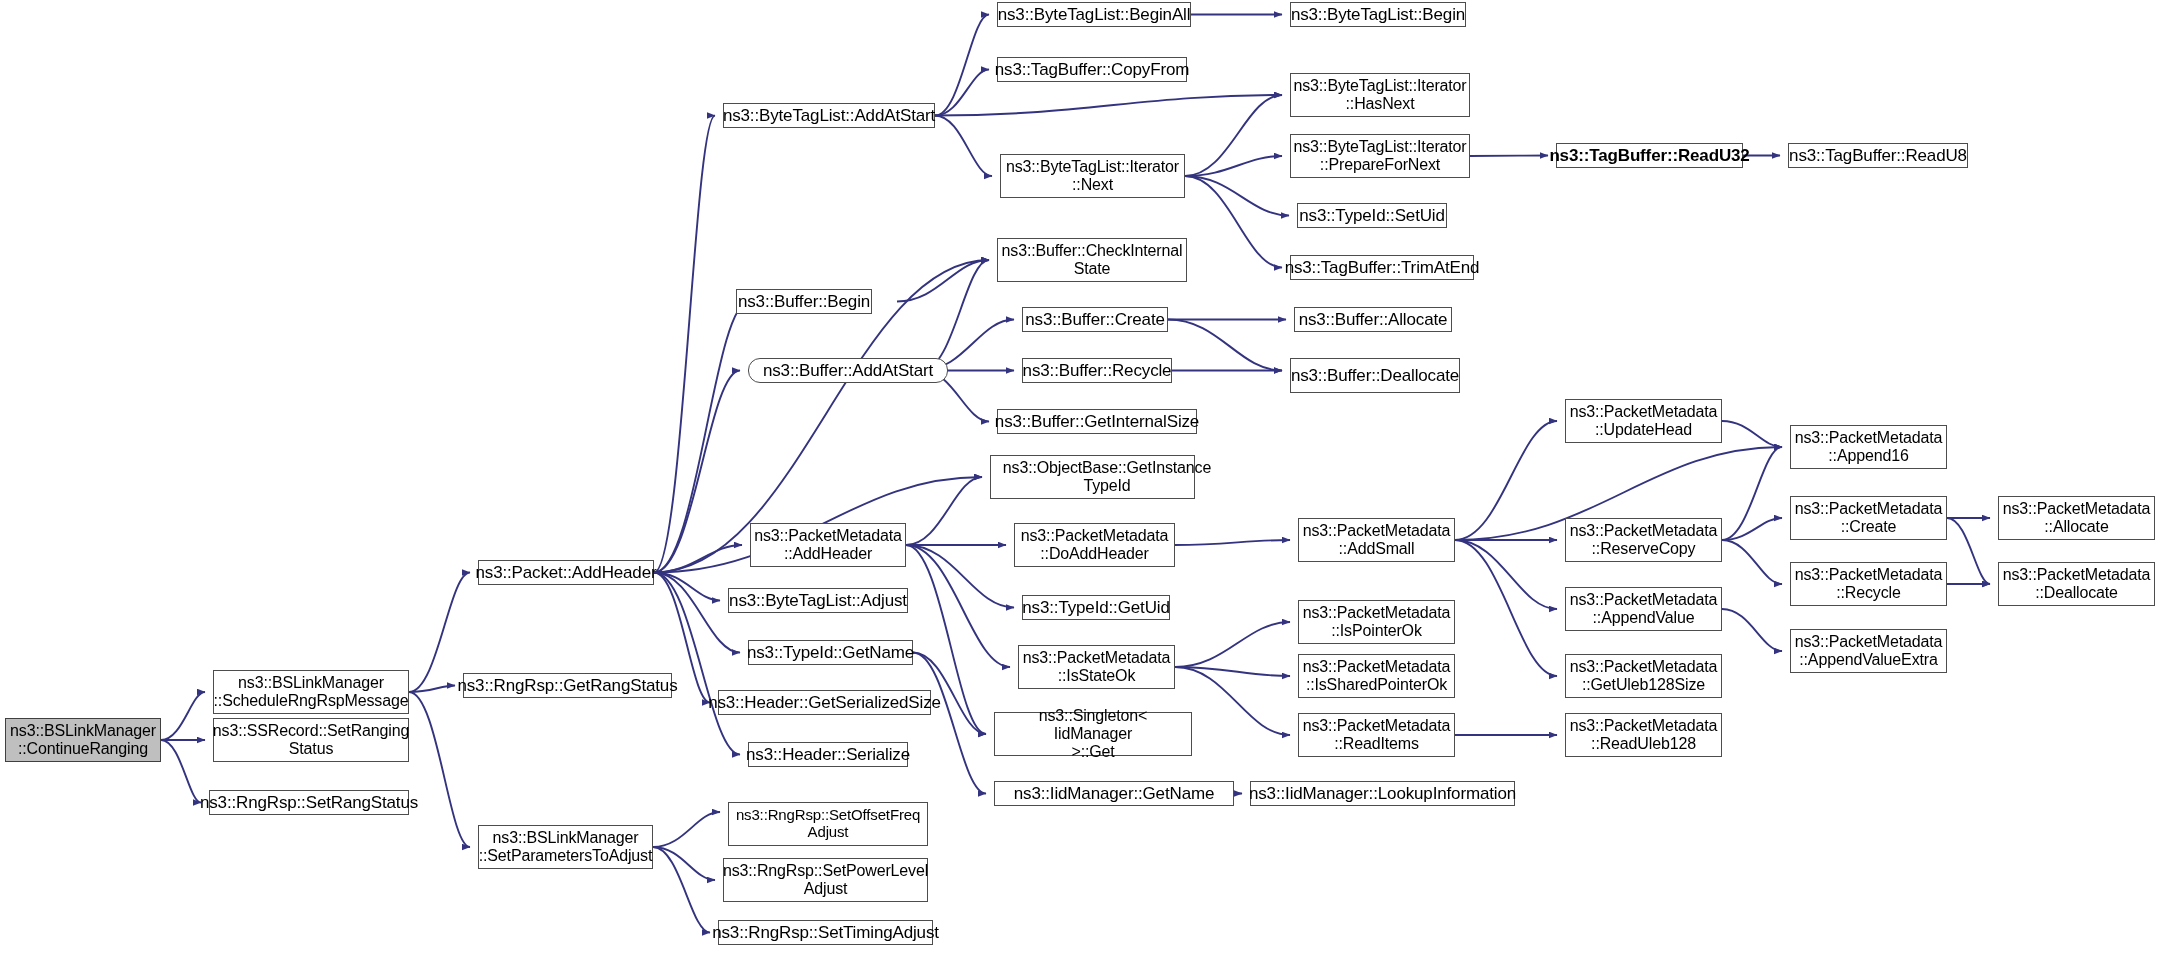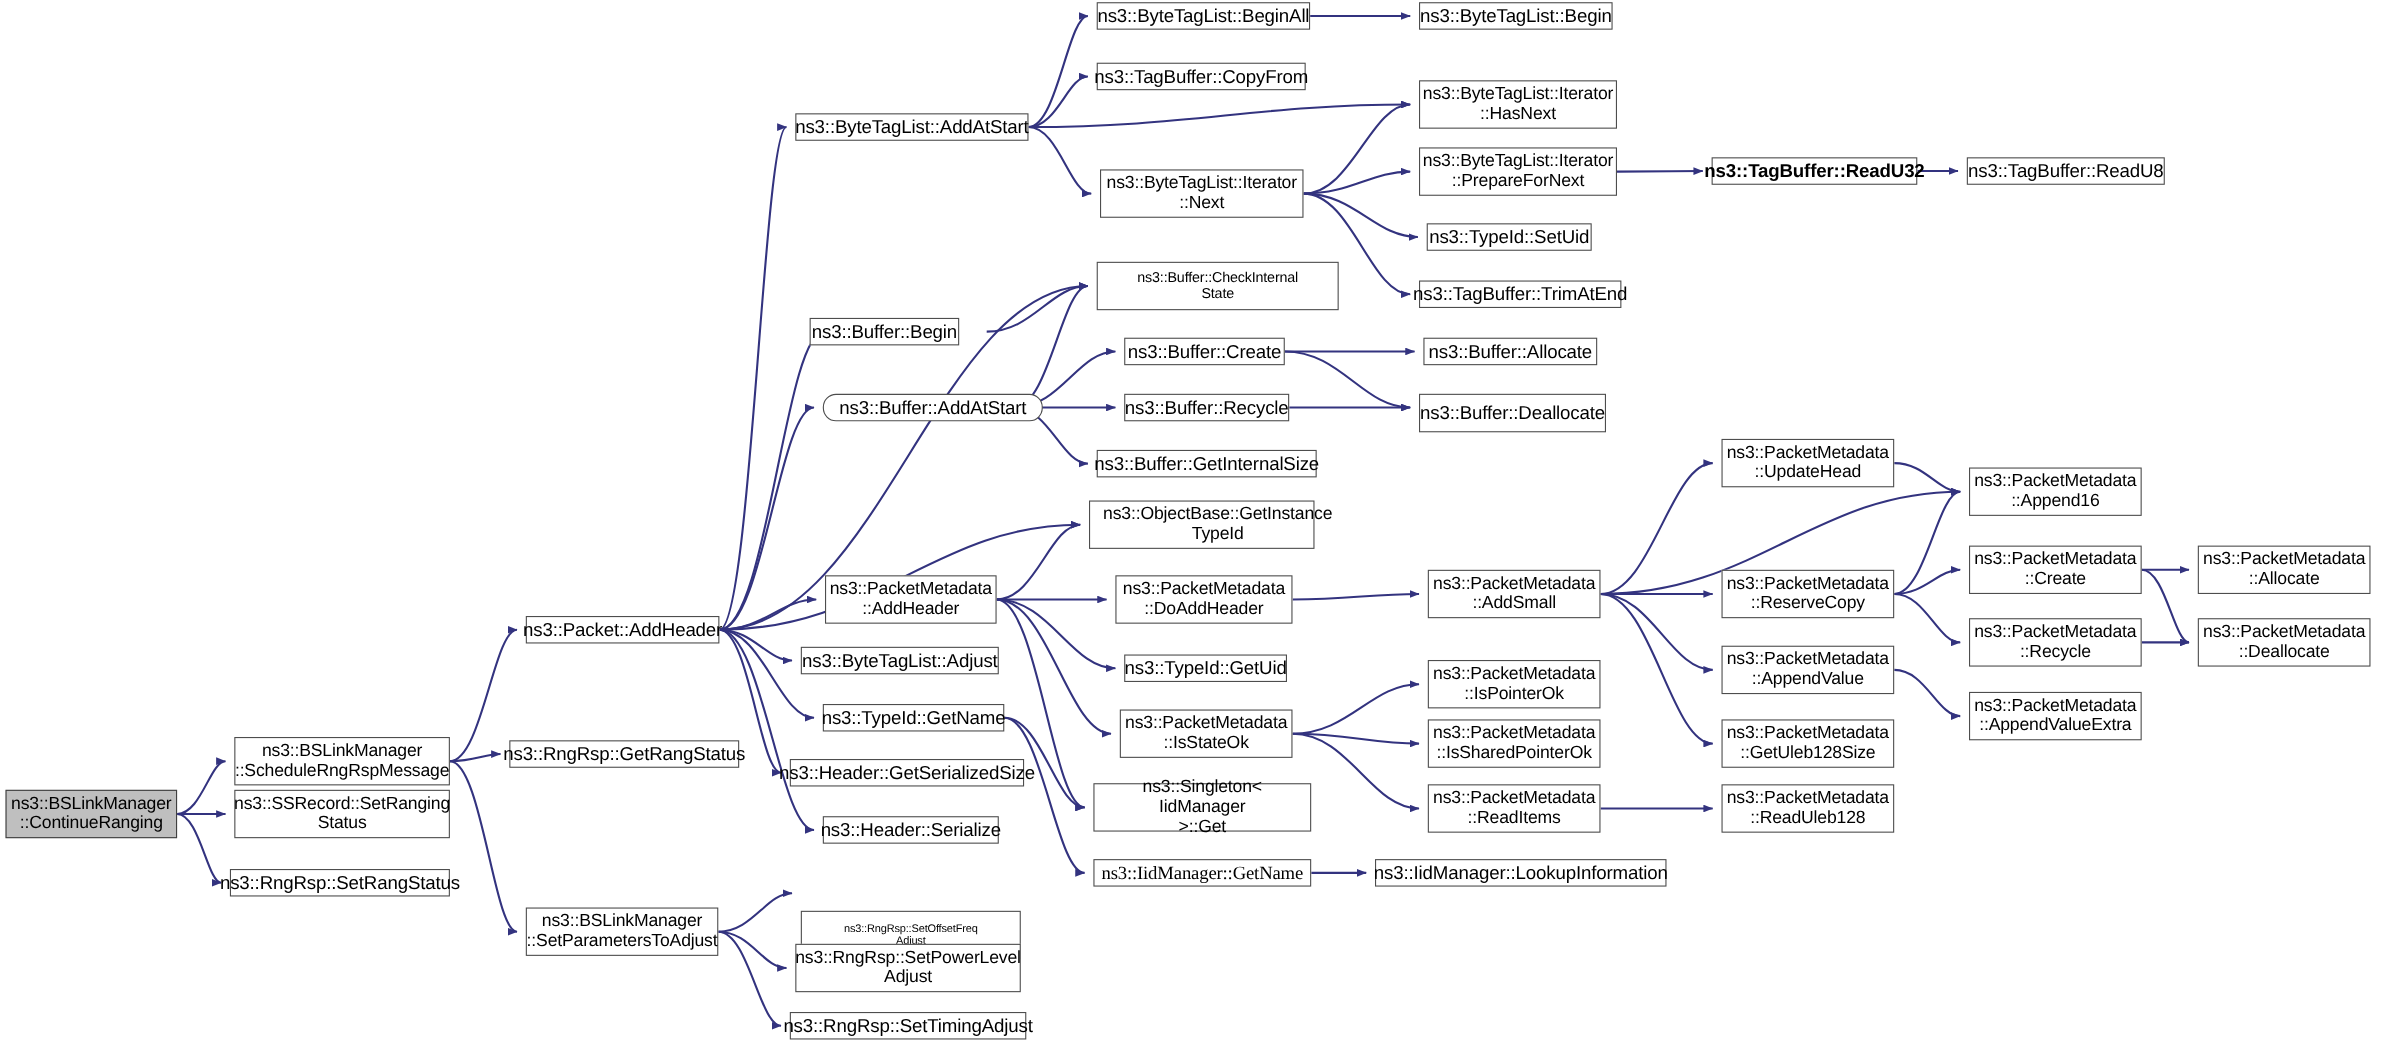--- a/index.html
+++ b/index.html
@@ -141,21 +141,21 @@
       <div class="node" style="left: 1290px; top: 73px; width: 180px; height: 44px; font-size: 16px;">ns3::ByteTagList::Iterator
 ::HasNext</div>
       <div class="node" style="left: 1000px; top: 154px; width: 185px; height: 44px; font-size: 16px;">ns3::ByteTagList::Iterator
 ::Next</div>
       <div class="node" style="left: 1290px; top: 134px; width: 180px; height: 44px; font-size: 16px;">ns3::ByteTagList::Iterator
 ::PrepareForNext</div>
       <div class="node" style="left: 1556px; top: 143px; width: 187px; height: 25px; font-weight: bold;">ns3::TagBuffer::ReadU32</div>
       <div class="node" style="left: 1788px; top: 143px; width: 180px; height: 25px;">ns3::TagBuffer::ReadU8</div>
       <div class="node" style="left: 1297px; top: 203px; width: 150px; height: 25px;">ns3::TypeId::SetUid</div>
       <div class="node" style="left: 1290px; top: 255px; width: 184px; height: 25px;">ns3::TagBuffer::TrimAtEnd</div>
-      <div class="node" style="left: 997px; top: 238px; width: 220px; height: 44px; font-size: 13px;">ns3::Buffer::CheckInternal
+      <div class="node" style="left: 997px; top: 238px; width: 190px; height: 44px; font-size: 16px;">ns3::Buffer::CheckInternal
 State</div>
       <div class="node" style="left: 736px; top: 289px; width: 136px; height: 25px;">ns3::Buffer::Begin</div>
       <div class="node" style="left: 1022px; top: 307px; width: 146px; height: 25px;">ns3::Buffer::Create</div>
       <div class="node" style="left: 1294px; top: 307px; width: 158px; height: 25px;">ns3::Buffer::Allocate</div>
       <div class="node" style="left: 748px; top: 358px; width: 200px; height: 25px; border-radius: 12px;">ns3::Buffer::AddAtStart</div>
       <div class="node" style="left: 1022px; top: 358px; width: 150px; height: 25px;">ns3::Buffer::Recycle</div>
       <div class="node" style="left: 1290px; top: 358px; width: 170px; height: 35px;">ns3::Buffer::Deallocate</div>
       <div class="node" style="left: 997px; top: 409px; width: 200px; height: 25px;">ns3::Buffer::GetInternalSize</div>
       <div class="node" style="left: 990px; top: 455px; width: 205px; height: 44px; font-size: 16px; padding-left: 33px;">ns3::ObjectBase::GetInstance
 TypeId</div>
@@ -195,21 +195,21 @@
 ::ReadUleb128</div>
       <div class="node" style="left: 1018px; top: 645px; width: 157px; height: 44px; font-size: 16px;">ns3::PacketMetadata
 ::IsStateOk</div>
       <div class="node" style="left: 1022px; top: 595px; width: 148px; height: 25px;">ns3::TypeId::GetUid</div>
       <div class="node" style="left: 728px; top: 588px; width: 180px; height: 25px;">ns3::ByteTagList::Adjust</div>
       <div class="node" style="left: 748px; top: 640px; width: 165px; height: 25px;">ns3::TypeId::GetName</div>
       <div class="node" style="left: 718px; top: 690px; width: 213px; height: 25px;">ns3::Header::GetSerializedSize</div>
       <div class="node" style="left: 748px; top: 742px; width: 160px; height: 25px;">ns3::Header::Serialize</div>
       <div class="node" style="left: 994px; top: 712px; width: 198px; height: 44px; font-size: 16px;">ns3::Singleton&lt; IidManager
 &gt;::Get</div>
-      <div class="node" style="left: 994px; top: 781px; width: 198px; height: 25px; font-family: Liberation Serif, serif;">ns3::IidManager::GetName</div>
+      <div class="node" style="left: 994px; top: 781px; width: 240px; height: 25px;">ns3::IidManager::GetName</div>
       <div class="node" style="left: 1250px; top: 781px; width: 265px; height: 25px;">ns3::IidManager::LookupInformation</div>
-      <div class="node" style="left: 728px; top: 828px; width: 200px; height: 44px; font-size: 10px;">ns3::RngRsp::SetOffsetFreq
+      <div class="node" style="left: 728px; top: 802px; width: 200px; height: 44px; font-size: 15px;">ns3::RngRsp::SetOffsetFreq
 Adjust</div>
       <div class="node" style="left: 723px; top: 858px; width: 205px; height: 44px; font-size: 16px;">ns3::RngRsp::SetPowerLevel
 Adjust</div>
       <div class="node" style="left: 718px; top: 920px; width: 215px; height: 25px;">ns3::RngRsp::SetTimingAdjust</div>
     </div>
 </div>
 
 </body></html>

